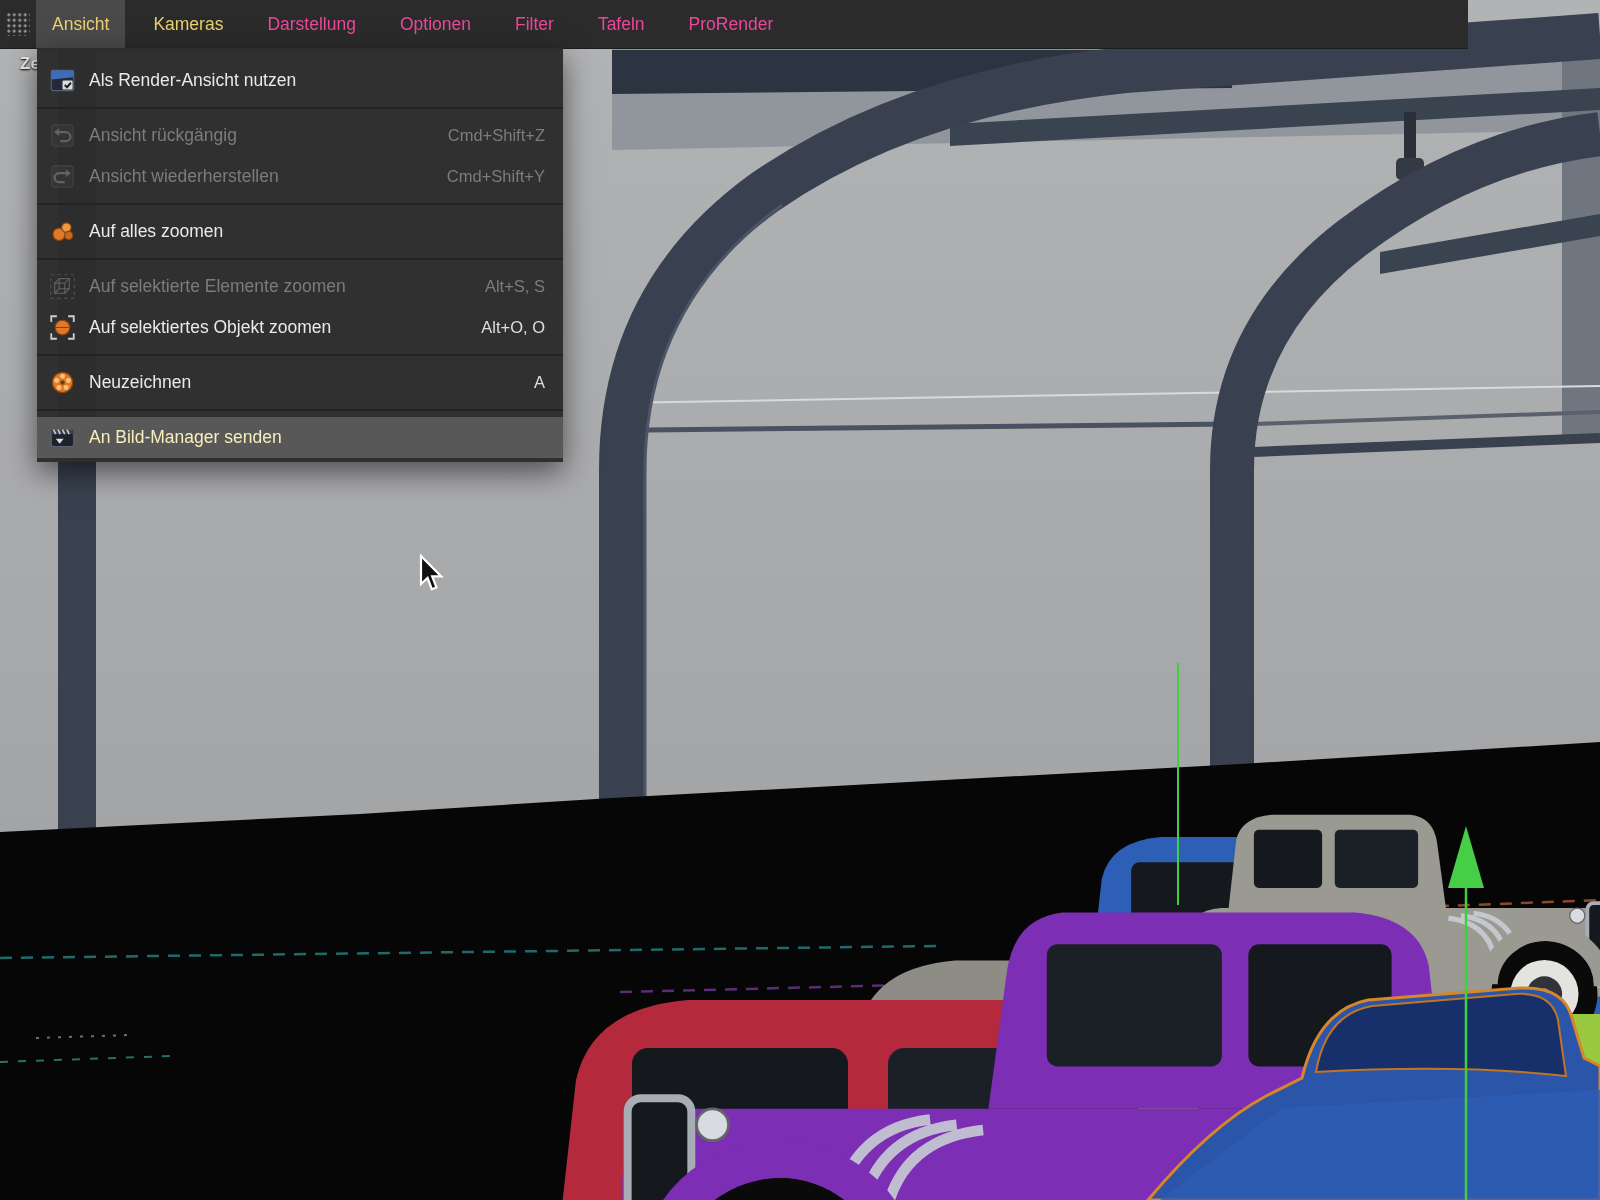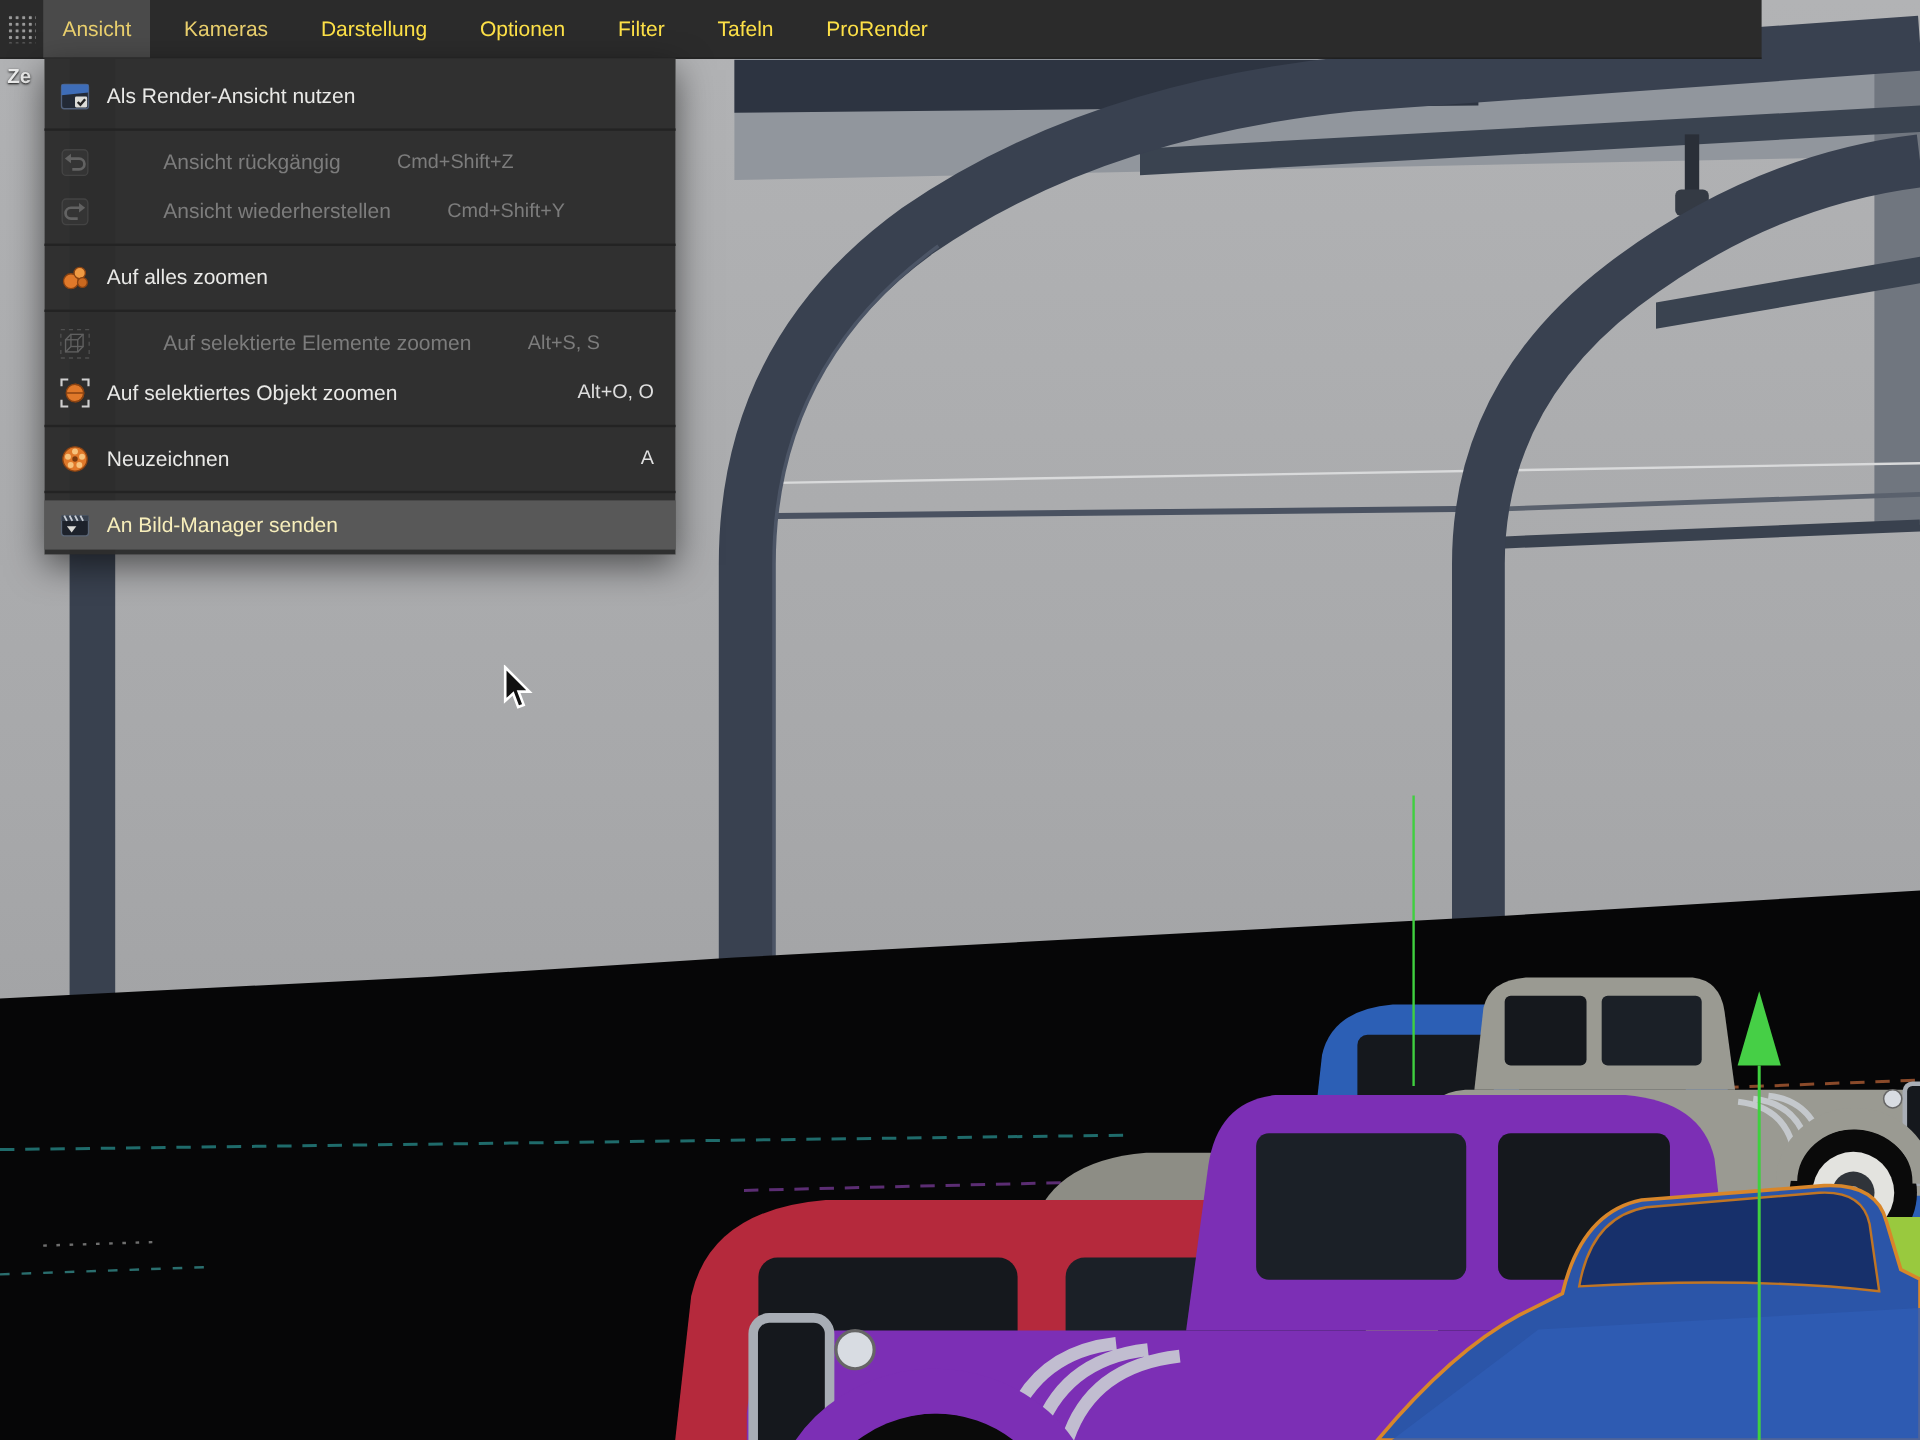--- a/index.html
+++ b/index.html
@@ -1,47 +1,47 @@
 <!DOCTYPE html>
 <html><head>
 <meta charset="utf-8">
 <style>
   html,body{margin:0;padding:0;background:#000;}
   .stage{position:relative;width:1600px;height:1200px;overflow:hidden;
          font-family:"Liberation Sans","DejaVu Sans",sans-serif;}
   .scene{position:absolute;inset:0;width:1600px;height:1200px;z-index:0;display:block;}
 
   
-  .corner-label{position:absolute;left:6px;top:54px;z-index:2;color:#ececec;
+  .corner-label{position:absolute;left:20px;top:54px;z-index:2;color:#ececec;
     font-size:17px;font-weight:bold;text-shadow:0 1px 2px #000;}
 
   
   .menubar{position:absolute;top:0;left:0;width:1468px;height:48px;z-index:3;
     background:#2b2b2b;border-bottom:1px solid #1d1d1d;display:flex;align-items:stretch;}
   .grid-handle{width:36px;display:flex;align-items:center;justify-content:center;}
   .grid-handle .dots{width:24px;height:24px;
     background-image:radial-gradient(circle,#9a9a9a 1.3px,transparent 1.6px);
     background-size:5.5px 5.5px;}
-  .mb-item{padding:0 16px;line-height:48px;font-size:17.5px;color:#fde047;
+  .mb-item{padding:0 16px;line-height:48px;font-size:17.5px;color:#ec4899;
     white-space:nowrap;cursor:default;}
   .mb-item.accent{color:#e9cf6d;}
   .mb-item.active{background:#4a4a4a;}
   .mb-sp{width:12px;}
 
   
   .dropdown{position:absolute;left:37px;top:48px;width:526px;z-index:4;
     background:rgba(45,45,45,0.98);box-shadow:0 10px 28px rgba(0,0,0,.55);
     padding:12px 0 4px 0;}
   .row{display:flex;align-items:center;height:41px;padding:0 18px 0 10px;}
   .mi-icon{width:30px;height:30px;flex:0 0 30px;display:flex;align-items:center;
     justify-content:center;margin-right:12px;}
   .mi-icon svg{width:27px;height:27px;display:block;}
   .mi-label{font-size:17.5px;color:#e9e9e7;white-space:nowrap;}
   .mi-shortcut{margin-left:auto;font-size:16.5px;color:#dedede;white-space:nowrap;}
-  .row.disabled .mi-label,.row.disabled .mi-shortcut{color:#7c7c7c;margin-left:47px;}
+  .row.disabled .mi-label,.row.disabled .mi-shortcut{color:#7c7c7c;}
   .row.disabled .mi-icon{opacity:.55;}
   .row.highlight{background:#585858;text-align:center;}
   .row.highlight .mi-label{color:#f7eebb;}
   .separator{height:2px;background:#232323;margin:6px 0;}
 
   
   .cursor{position:absolute;left:418px;top:554px;z-index:6;}
 </style>
 </head>
 <body>

